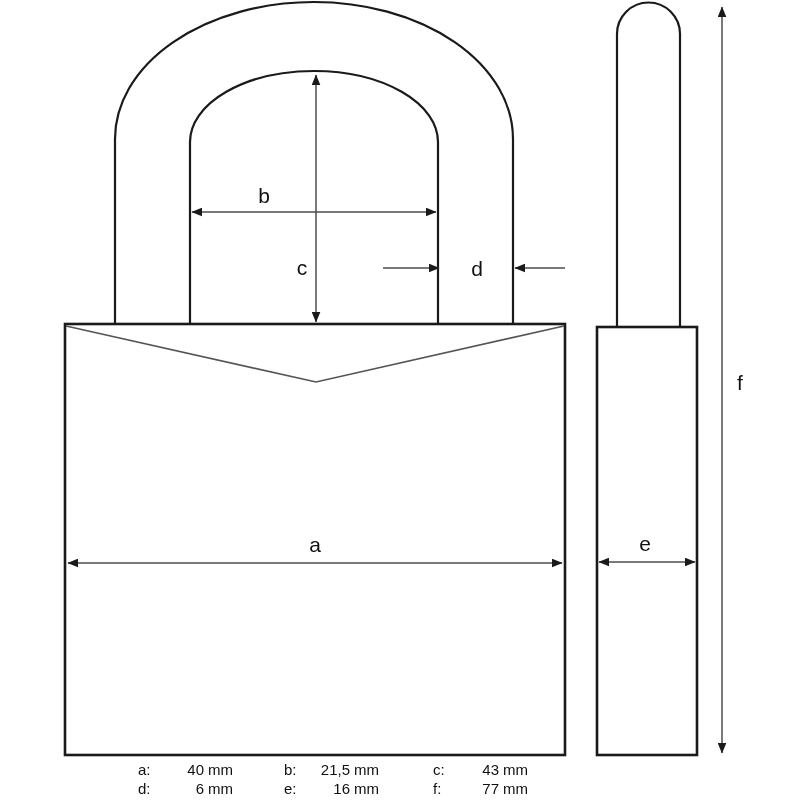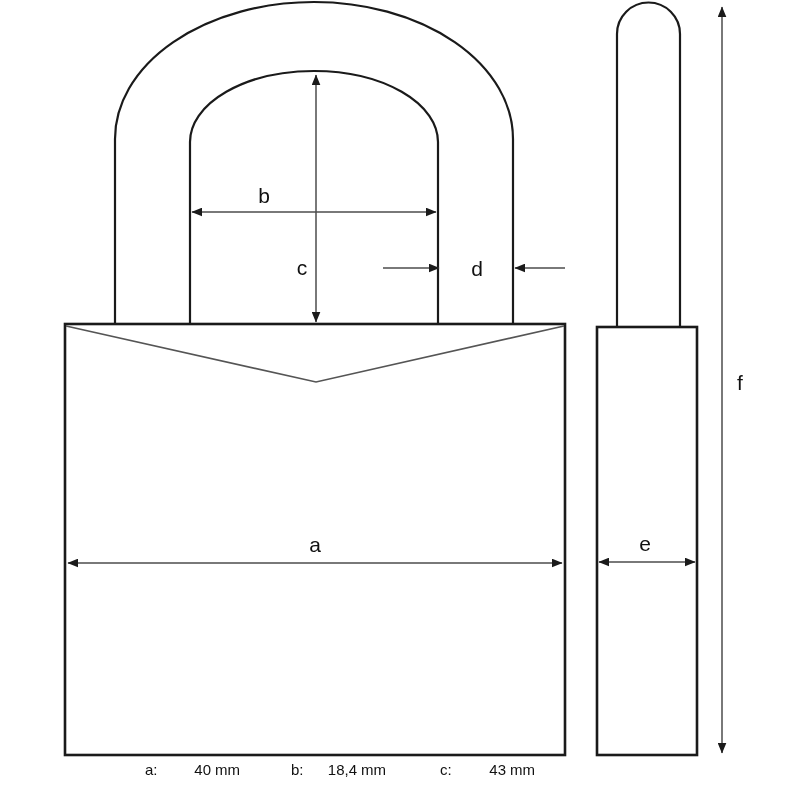--- a/index.html
+++ b/index.html
@@ -18,21 +18,21 @@
   }
   #drawing {
     position: absolute;
     left: 0;
     top: 0;
     width: 800px;
     height: 800px;
   }
   .legend {
     position: absolute;
-    left: 8px;
+    left: 1px;
     top: 760px;
     width: 724px;
     height: 40px;
   }
   .legend-row {
     position: absolute;
     left: 0;
     width: 800px;
     height: 19px;
     font-size: 15px;
@@ -137,20 +137,25 @@
         <line x1="722" y1="7" x2="722" y2="753" stroke="#4d4d4d" stroke-width="1.5" marker-start="url(#arrTail)" marker-end="url(#arrHead)"></line>
         <text class="dim-label" x="737" y="390" text-anchor="start">f</text>
       </g>
     </g>
   </svg>
 
   <div class="legend">
 
     <div class="legend-row r0">
       <span class="legend-cell c0"><span class="key">a:</span><span class="val">40</span><span class="unit">mm</span></span>
-      <span class="legend-cell c1"><span class="key">b:</span><span class="val">18,4</span><span class="unit">mm</span></span>
+      <span class="legend-cell c1"><span class="key">b:</span><span class="val">21,5</span><span class="unit">mm</span></span>
       <span class="legend-cell c2"><span class="key">c:</span><span class="val">43</span><span class="unit">mm</span></span>
     </div>
 
+    <div class="legend-row r1">
+      <span class="legend-cell c0"><span class="key">d:</span><span class="val">6</span><span class="unit">mm</span></span>
+      <span class="legend-cell c1"><span class="key">e:</span><span class="val">16</span><span class="unit">mm</span></span>
+      <span class="legend-cell c2"><span class="key">f:</span><span class="val">77</span><span class="unit">mm</span></span>
+    </div>
 
   </div>
 
 </div>
 
 </body></html>

